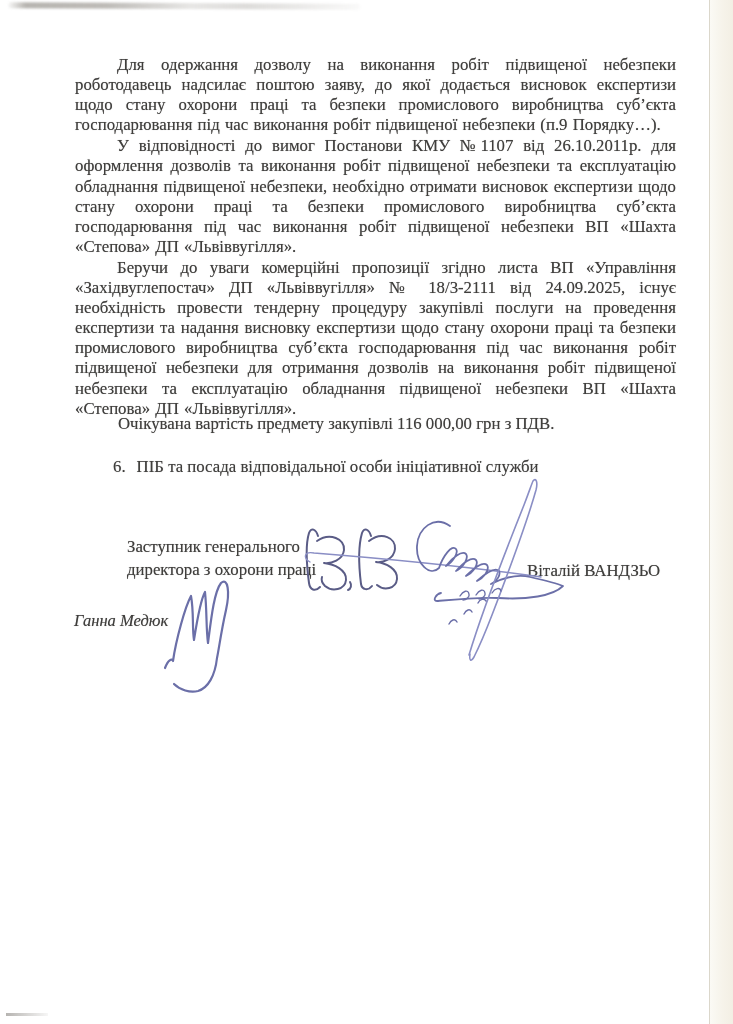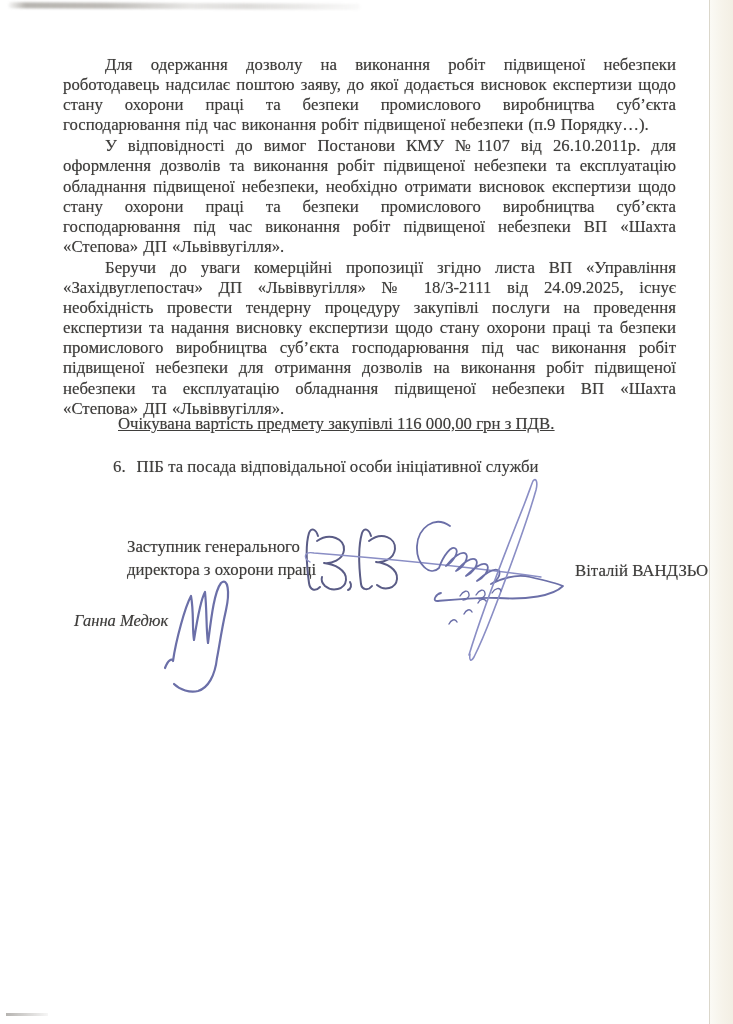--- a/index.html
+++ b/index.html
@@ -35,44 +35,44 @@
     background:linear-gradient(90deg, rgba(110,106,100,0.5), rgba(110,106,100,0.06));
     filter:blur(0.6px);
   }
 
   
   .body-text{
     position:absolute; left:63px; top:55px; width:613px;
     font-size:16.8px; line-height:20.1px;
   }
   .body-text p{
-    margin:0 0 1px 0;
+    margin:0 0 1px 12px;
     text-align:justify;
     text-align-last:left;
     text-indent:42px;
     word-spacing:1px;
   }
   .cost-line{
     position:absolute; left:118px; top:414px;
-    font-size:16.8px; line-height:20px; white-space:nowrap;text-decoration:underline;
+    font-size:16.8px; line-height:20px; white-space:nowrap;
   }
   .item6{
     position:absolute; left:113px; top:457px;
     font-size:16.8px; line-height:20px;
     display:flex;
   }
   .item6 .num{ margin-right:11px; }
 
   .sig-title{
     position:absolute; left:79px; top:536px; width:224px;
     font-size:16.8px; line-height:22.5px;margin-left:48px;
   }
   .sig-name{
     position:absolute; left:527px; top:561px;
-    font-size:16.8px; white-space:nowrap;margin-left:48px;
+    font-size:16.8px; white-space:nowrap;
   }
   .sig-secondary{
     position:absolute; left:74px; top:611px;
     font-size:16.5px; font-style:italic; white-space:nowrap;
   }
 
   .ink-overlay{
     position:absolute; left:0; top:0; width:733px; height:1024px;
     pointer-events:none;
   }

